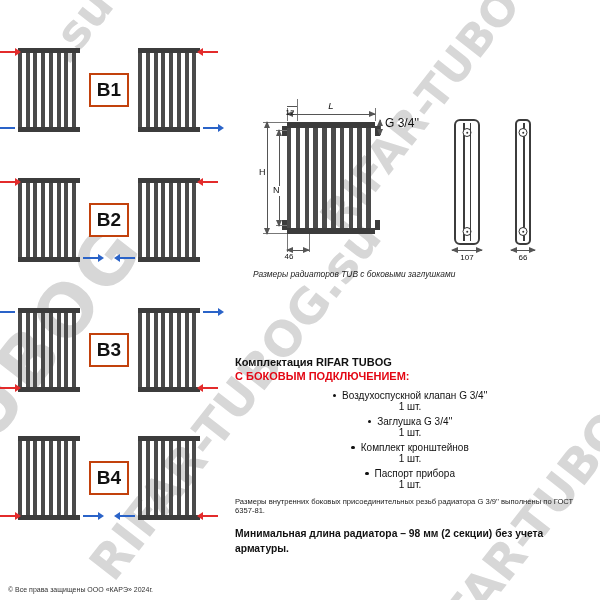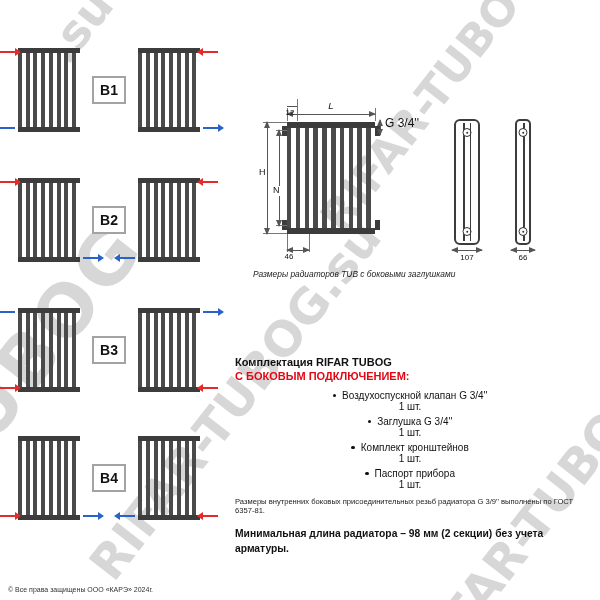--- a/index.html
+++ b/index.html
@@ -17,21 +17,21 @@
   .title{position:absolute;top:8px;right:10px;text-align:right;font-weight:800;
          font-size:17px;line-height:1.3;letter-spacing:.3px;z-index:2;}
   
   .scheme-row{position:absolute;left:18px;width:182px;display:flex;align-items:center;
               justify-content:space-between;z-index:1;}
   .row1{top:48px}.row2{top:178px}.row3{top:308px}.row4{top:436px}
   .unit{position:relative;width:62px;height:84px;}
   .rad{width:100%;height:100%;box-sizing:border-box;border-top:5px solid #3c3c3c;
        border-bottom:5px solid #3c3c3c;
        background:repeating-linear-gradient(90deg,#4a4a4a 0 4px,rgba(0,0,0,0) 4px 7.75px);}
-  .scheme-label{border:2px solid #a3a3a3;background:#fff;padding:4px 6px;font-size:14px;
+  .scheme-label{border:2px solid #c2410c;background:#fff;padding:4px 6px;font-size:19px;
                 font-weight:700;}
   
   .arr{position:absolute;width:15px;height:2px;background:currentColor;}
   .arr.top{top:3px}.arr.bottom{bottom:3px}
   .arr.left{left:-18px}.arr.right{right:-18px}
   .arr.supply{color:var(--supply,#e32b2b);}
   .arr.return{color:var(--ret,#2a63c8);}
   .arr.dir-right::after{content:'';position:absolute;right:-6px;top:-3px;
       border-top:4px solid transparent;border-bottom:4px solid transparent;
       border-left:6px solid currentColor;}

